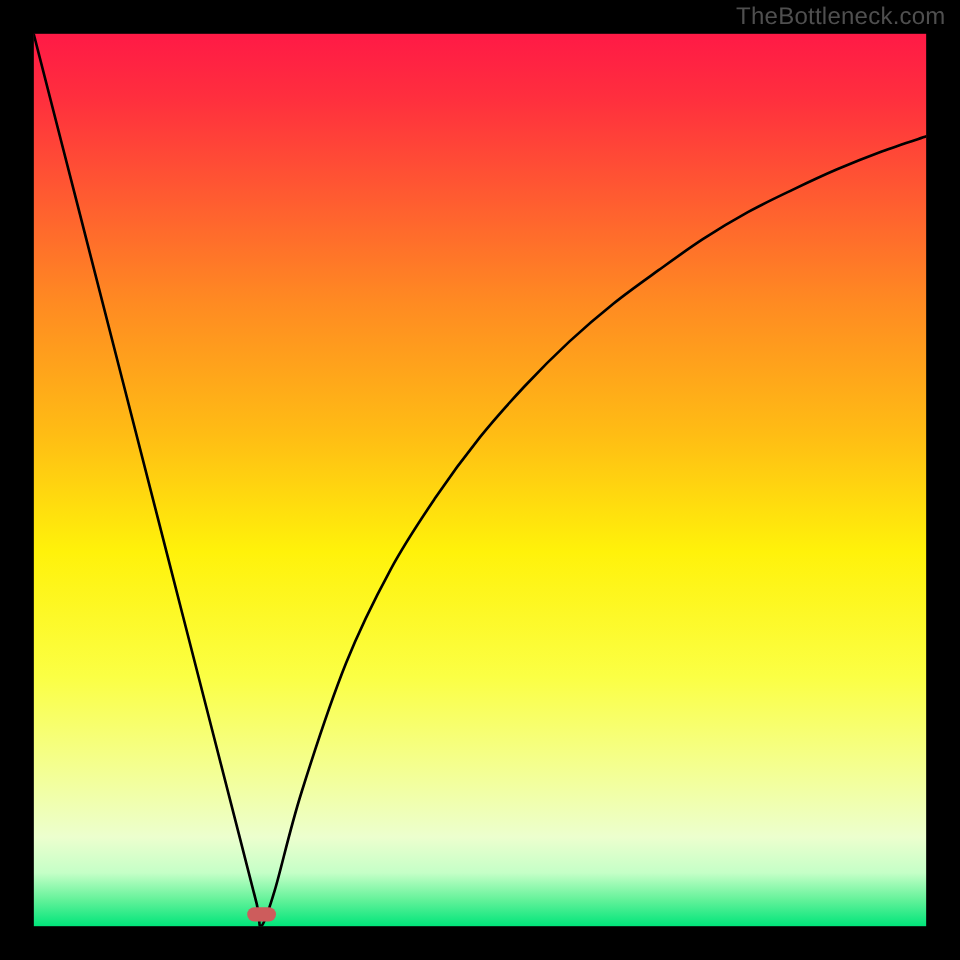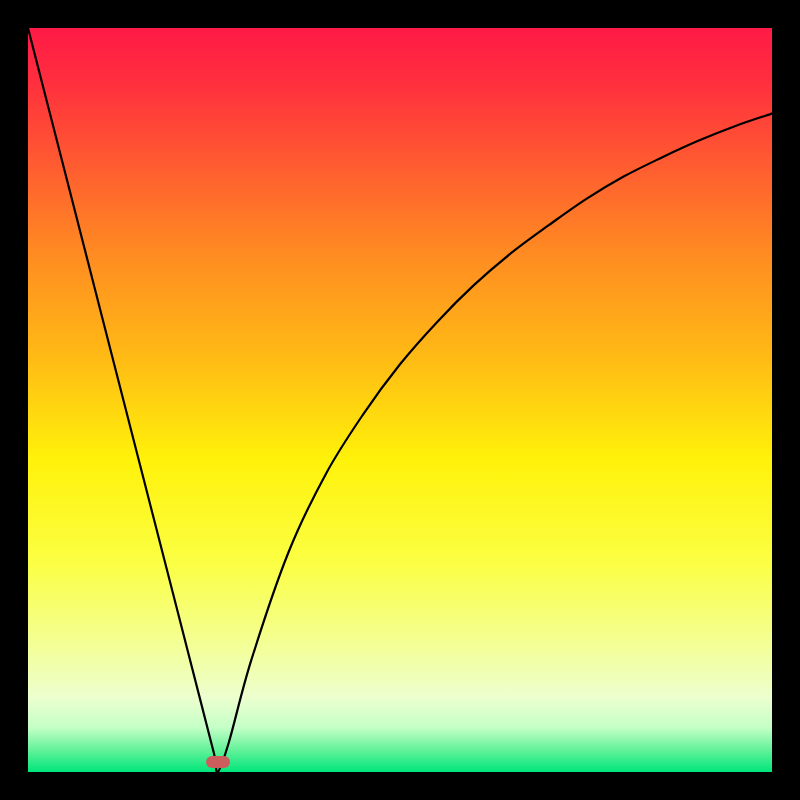--- a/index.html
+++ b/index.html
@@ -80,13 +80,14 @@
       <rect x="0" y="0" width="744" height="744" fill="url(#bg)"></rect>
     </svg>
 
     <svg class="curve" width="744" height="744" viewBox="0 0 744 744" preserveAspectRatio="none">
       <path id="curve-path" fill="none" stroke="#000" stroke-width="2.2" stroke-linecap="round" stroke-linejoin="round" d="M 0.00 0.00 C 6.20 24.18, 24.80 96.72, 37.20 145.08 C 49.60 193.44, 62.00 241.80, 74.40 290.16 C 86.80 338.52, 99.20 386.88, 111.60 435.24 C 124.00 483.60, 138.88 541.63, 148.80 580.32 C 158.72 619.01, 164.92 643.19, 171.12 667.37 C 177.32 691.55, 182.90 712.63, 186.00 725.40 C 189.10 738.17, 187.24 745.86, 189.72 744.00 C 192.20 742.14, 195.30 732.84, 200.88 714.24 C 206.46 695.64, 213.28 664.02, 223.20 632.40 C 233.12 600.78, 248.00 555.52, 260.40 524.52 C 272.80 493.52, 285.20 469.34, 297.60 446.40 C 310.00 423.46, 322.40 405.23, 334.80 386.88 C 347.20 368.53, 359.60 351.79, 372.00 336.29 C 384.40 320.79, 396.80 307.15, 409.20 293.88 C 421.60 280.61, 434.00 268.21, 446.40 256.68 C 458.80 245.15, 471.20 234.61, 483.60 224.69 C 496.00 214.77, 508.40 206.09, 520.80 197.16 C 533.20 188.23, 545.60 179.18, 558.00 171.12 C 570.40 163.06, 582.80 155.62, 595.20 148.80 C 607.60 141.98, 620.00 136.15, 632.40 130.20 C 644.80 124.25, 657.20 118.42, 669.60 113.09 C 682.00 107.76, 694.40 102.80, 706.80 98.21 C 719.20 93.62, 737.80 87.67, 744.00 85.56"></path>
     </svg>
 
     <div class="marker" id="min-marker" style="left: 189.72px; top: 734.328px; background: rgb(205, 92, 92);"></div>
   </div>
 
+  <div class="watermark">TheBottleneck.com</div>
 </div>
 
 </body></html>

